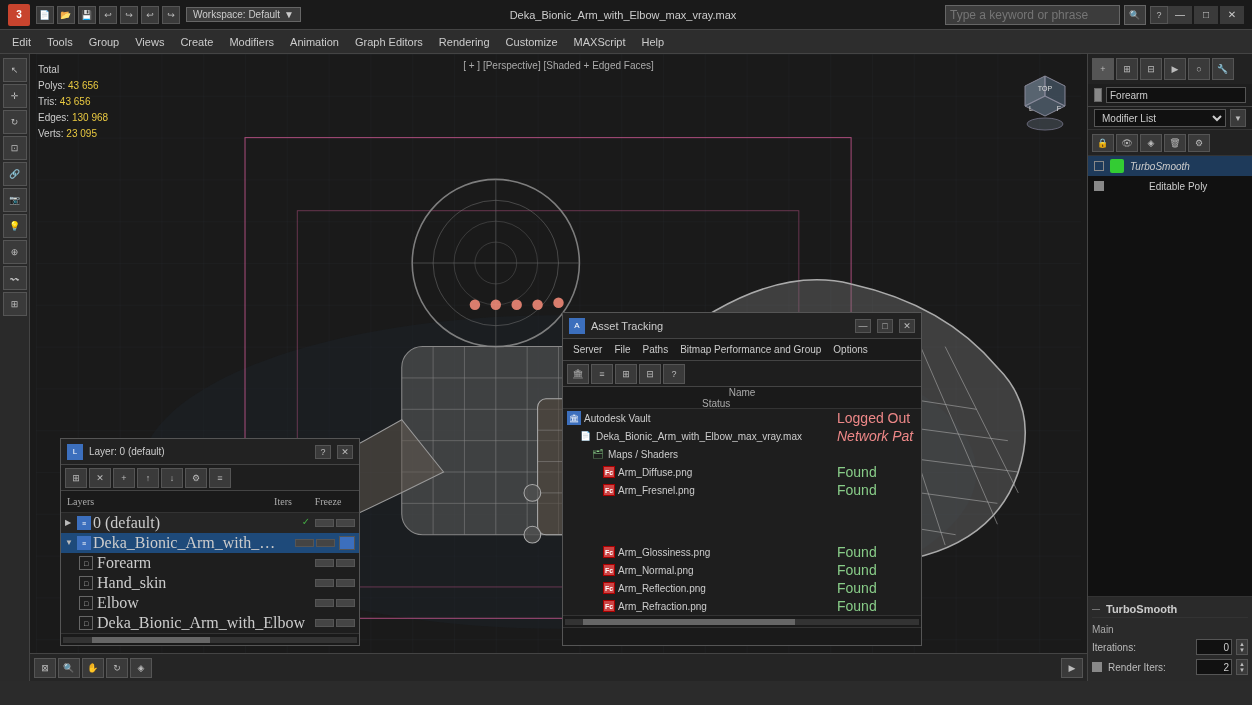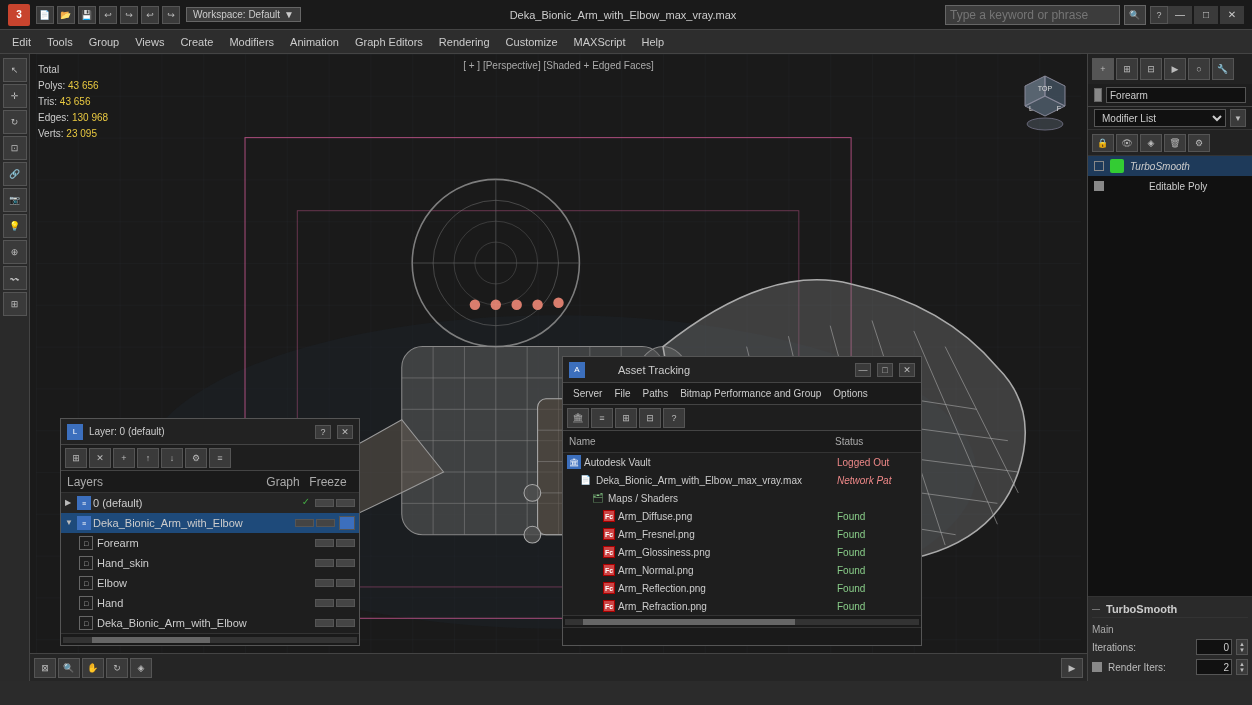--- a/index.html
+++ b/index.html
@@ -76,60 +76,60 @@
 
     
     #layer-panel { position: absolute; left: 30px; bottom: 35px; width: 300px; background: #2a2a2a; border: 1px solid #555; z-index: 100; }
     #layer-panel-title { height: 26px; background: #222; display: flex; align-items: center; padding: 0 6px; gap: 6px; border-bottom: 1px solid #444; }
     #lp-icon { width: 16px; height: 16px; background: #3c6fbd; display: flex; align-items: center; justify-content: center; color: white; font-size: 8px; }
     #lp-title-text { font-size: 10px; color: #ccc; flex: 1; }
     .lp-winbtn { width: 16px; height: 14px; background: #3a3a3a; border: 1px solid #555; display: flex; align-items: center; justify-content: center; color: #bbb; font-size: 9px; cursor: pointer; }
     #layer-toolbar { height: 26px; background: #1e1e1e; display: flex; align-items: center; padding: 0 4px; gap: 2px; border-bottom: 1px solid #444; }
     .lp-tb-btn { width: 22px; height: 20px; background: #3a3a3a; border: 1px solid #555; color: #bbb; font-size: 9px; display: flex; align-items: center; justify-content: center; cursor: pointer; }
     #layer-list-header { height: 22px; background: #1a1a1a; display: flex; align-items: center; padding: 0 6px; border-bottom: 1px solid #333; }
-    .ll-col { font-size: 12px; color: #aaa; }
+    .ll-col { font-size: 10px; color: #aaa; font-family: Liberation Serif, serif; }
     .ll-col-name { flex: 1; }
     .ll-col-hide { width: 40px; text-align: center; }
     .ll-col-freeze { width: 50px; text-align: center; }
     #layer-list { background: #1e1e1e; }
     .layer-item { height: 20px; display: flex; align-items: center; padding: 0 4px; gap: 2px; cursor: pointer; }
     .layer-item.selected { background: #1e4a7a; }
     .layer-indent { width: 12px; flex-shrink: 0; }
     .layer-expand { width: 10px; height: 10px; background: transparent; border: none; color: #bbb; font-size: 8px; cursor: pointer; flex-shrink: 0; }
     .layer-icon { width: 14px; height: 14px; background: #3c6fbd; display: flex; align-items: center; justify-content: center; flex-shrink: 0; }
     .layer-icon-sub { width: 14px; height: 14px; background: transparent; border: 1px solid #666; display: flex; align-items: center; justify-content: center; flex-shrink: 0; }
-    .layer-name { flex: 1; font-size: 11px; color: #ccc; overflow: hidden; text-overflow: ellipsis; white-space: nowrap; }
+    .layer-name { flex: 1; font-size: 16px; color: #ccc; overflow: hidden; text-overflow: ellipsis; white-space: nowrap; font-family: Liberation Serif, serif; }
     .layer-check { width: 14px; height: 14px; color: #4a4; font-size: 10px; text-align: center; flex-shrink: 0; }
     .layer-dots { width: 40px; display: flex; gap: 2px; justify-content: center; }
     .layer-dot { width: 20px; height: 8px; background: #444; border: 1px solid #555; }
     #layer-scrollbar { height: 12px; background: #1a1a1a; border-top: 1px solid #333; display: flex; align-items: center; padding: 0 2px; }
     #layer-scrollbar-inner { flex: 1; height: 6px; background: #333; position: relative; }
     #layer-scrollbar-thumb { width: 40%; height: 6px; background: #666; position: absolute; left: 10%; }
 
     
     #asset-panel { position: absolute; right: 165px; bottom: 35px; width: 360px; background: #2a2a2a; border: 1px solid #555; z-index: 100; }
     #asset-panel-title { height: 26px; background: #222; display: flex; align-items: center; padding: 0 6px; gap: 6px; border-bottom: 1px solid #444; }
     #ap-icon { width: 16px; height: 16px; background: #3c6fbd; display: flex; align-items: center; justify-content: center; color: white; font-size: 8px; }
-    #ap-title-text { font-size: 11px; color: #ccc; flex: 1; text-align: center; }
+    #ap-title-text { font-size: 11px; color: #ccc; flex: 1; }
     .ap-winbtn { width: 16px; height: 14px; background: #3a3a3a; border: 1px solid #555; display: flex; align-items: center; justify-content: center; color: #bbb; font-size: 9px; cursor: pointer; }
     #asset-menubar { height: 22px; background: #1a1a1a; display: flex; align-items: center; padding: 0 4px; border-bottom: 1px solid #444; }
     .am-item { padding: 2px 6px; font-size: 10px; color: #ccc; cursor: pointer; }
     #asset-toolbar { height: 26px; background: #1e1e1e; display: flex; align-items: center; padding: 0 4px; gap: 2px; border-bottom: 1px solid #444; }
     .at-btn { width: 22px; height: 20px; background: #3a3a3a; border: 1px solid #555; color: #bbb; font-size: 9px; display: flex; align-items: center; justify-content: center; cursor: pointer; }
-    #asset-list-header { height: 22px; background: #1a1a1a; display: flex; align-items: center; padding: 0 6px; border-bottom: 1px solid #333; }
+    #asset-list-header { height: 22px; background: #1a1a1a; display: flex; align-items: center; padding: 0 6px; border-bottom: 1px solid #333; flex-direction: column; }
     .al-col-name { flex: 1; font-size: 10px; color: #aaa; }
     .al-col-status { width: 80px; font-size: 10px; color: #aaa; text-align: left; }
     #asset-list { background: #1e1e1e; }
     .asset-item { min-height: 18px; display: flex; align-items: center; padding: 1px 4px; cursor: pointer; }
     .asset-icon { width: 14px; height: 14px; margin-right: 3px; flex-shrink: 0; display: flex; align-items: center; justify-content: center; font-size: 8px; }
     .asset-icon-vault { background: #3c6fbd; color: white; }
     .asset-icon-maps { color: #8c8; }
     .asset-icon-red { width: 12px; height: 12px; background: #c44; border: 1px solid #a00; color: white; font-size: 7px; font-weight: bold; display: flex; align-items: center; justify-content: center; margin-right: 3px; flex-shrink: 0; }
     .asset-name { flex: 1; font-size: 10px; color: #ccc; overflow: hidden; text-overflow: ellipsis; white-space: nowrap; }
-    .asset-status { width: 80px; font-size: 10px; }
+    .asset-status { width: 80px; font-size: 14px; }
     .status-loggedout { color: #e88; }
     .status-found { color: #8c8; }
     #asset-scrollbar { height: 12px; background: #1a1a1a; border-top: 1px solid #333; display: flex; align-items: center; padding: 0 2px; }
     #asset-scrollbar-inner { flex: 1; height: 6px; background: #333; position: relative; }
     #asset-scrollbar-thumb { width: 60%; height: 6px; background: #666; position: absolute; left: 5%; }
     #asset-bottom-bar { height: 18px; background: #1a1a1a; border-top: 1px solid #333; }
 
     
     #model-svg { position: absolute; top: 0; left: 0; width: 100%; height: 100%; }
   </style>
@@ -331,21 +331,21 @@
         <div class="lp-tb-btn">⊞</div>
         <div class="lp-tb-btn">✕</div>
         <div class="lp-tb-btn">+</div>
         <div class="lp-tb-btn">↑</div>
         <div class="lp-tb-btn">↓</div>
         <div class="lp-tb-btn">⚙</div>
         <div class="lp-tb-btn">≡</div>
       </div>
       <div id="layer-list-header">
         <div class="ll-col ll-col-name">Layers</div>
-        <div class="ll-col ll-col-hide">Graph</div>
+        <div class="ll-col ll-col-hide">Iters</div>
         <div class="ll-col ll-col-freeze">Freeze</div>
       </div>
       <div id="layer-list">
 
         <div class="layer-item" style="background:#252525;">
           <div class="layer-expand">▶</div>
           <div class="layer-icon" style="font-size:7px;color:white;">≡</div>
           <div class="layer-name">0 (default)</div>
           <div class="layer-check">✓</div>
           <div class="layer-dots">
@@ -389,29 +389,20 @@
         <div class="layer-item">
           <div class="layer-indent"></div>
           <div class="layer-icon-sub" style="font-size:7px;">□</div>
           <div class="layer-name" style="padding-left:2px;">Elbow</div>
           <div class="layer-dots">
             <div class="layer-dot"></div>
             <div class="layer-dot"></div>
           </div>
         </div>
 
-        <div class="layer-item">
-          <div class="layer-indent"></div>
-          <div class="layer-icon-sub" style="font-size:7px;">□</div>
-          <div class="layer-name" style="padding-left:2px;">Hand</div>
-          <div class="layer-dots">
-            <div class="layer-dot"></div>
-            <div class="layer-dot"></div>
-          </div>
-        </div>
 
         <div class="layer-item">
           <div class="layer-indent"></div>
           <div class="layer-icon-sub" style="font-size:7px;">□</div>
           <div class="layer-name" style="padding-left:2px;">Deka_Bionic_Arm_with_Elbow</div>
           <div class="layer-dots">
             <div class="layer-dot"></div>
             <div class="layer-dot"></div>
           </div>
         </div>
@@ -475,21 +466,21 @@
           <div class="asset-name">Arm_Diffuse.png</div>
           <div class="asset-status status-found">Found</div>
         </div>
 
         <div class="asset-item" style="padding-left:40px;">
           <div class="asset-icon-red">Fc</div>
           <div class="asset-name">Arm_Fresnel.png</div>
           <div class="asset-status status-found">Found</div>
         </div>
 
-        <div class="asset-item" style="padding-left:40px;">
+        <div class="asset-item" style="padding-left:40px;margin-top:44px;">
           <div class="asset-icon-red">Fc</div>
           <div class="asset-name">Arm_Glossiness.png</div>
           <div class="asset-status status-found">Found</div>
         </div>
 
         <div class="asset-item" style="padding-left:40px;">
           <div class="asset-icon-red">Fc</div>
           <div class="asset-name">Arm_Normal.png</div>
           <div class="asset-status status-found">Found</div>
         </div>

